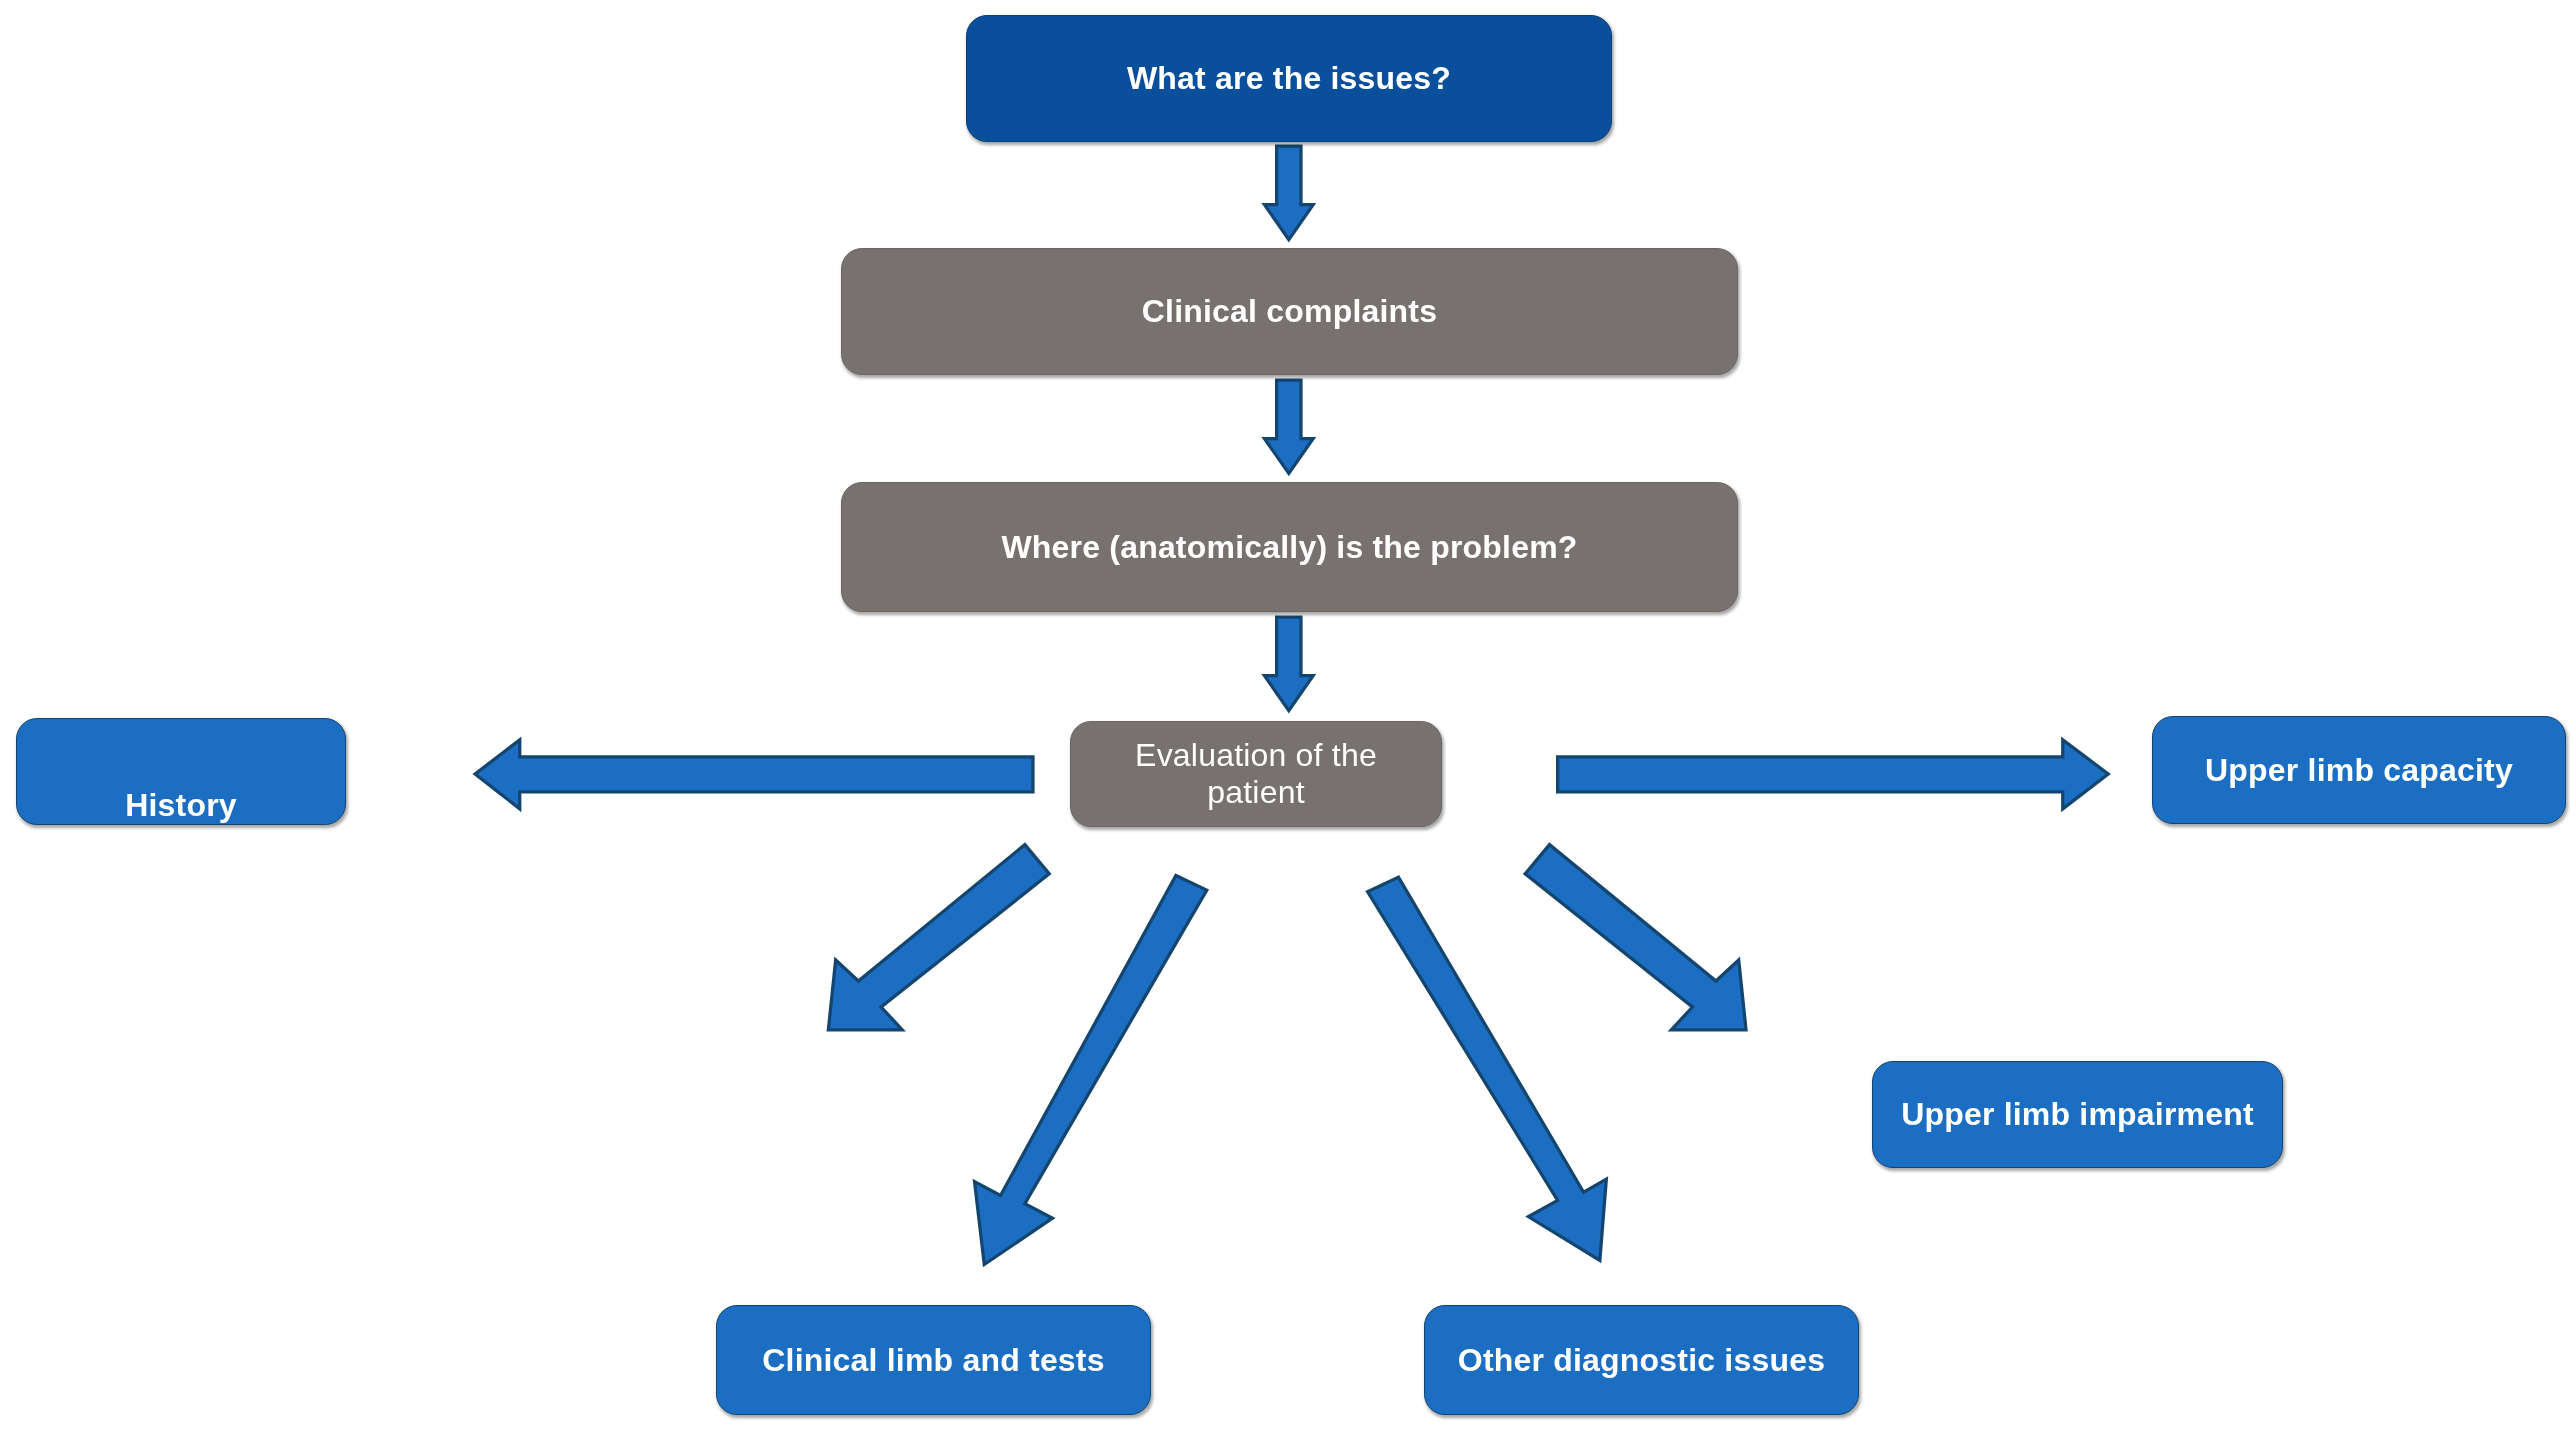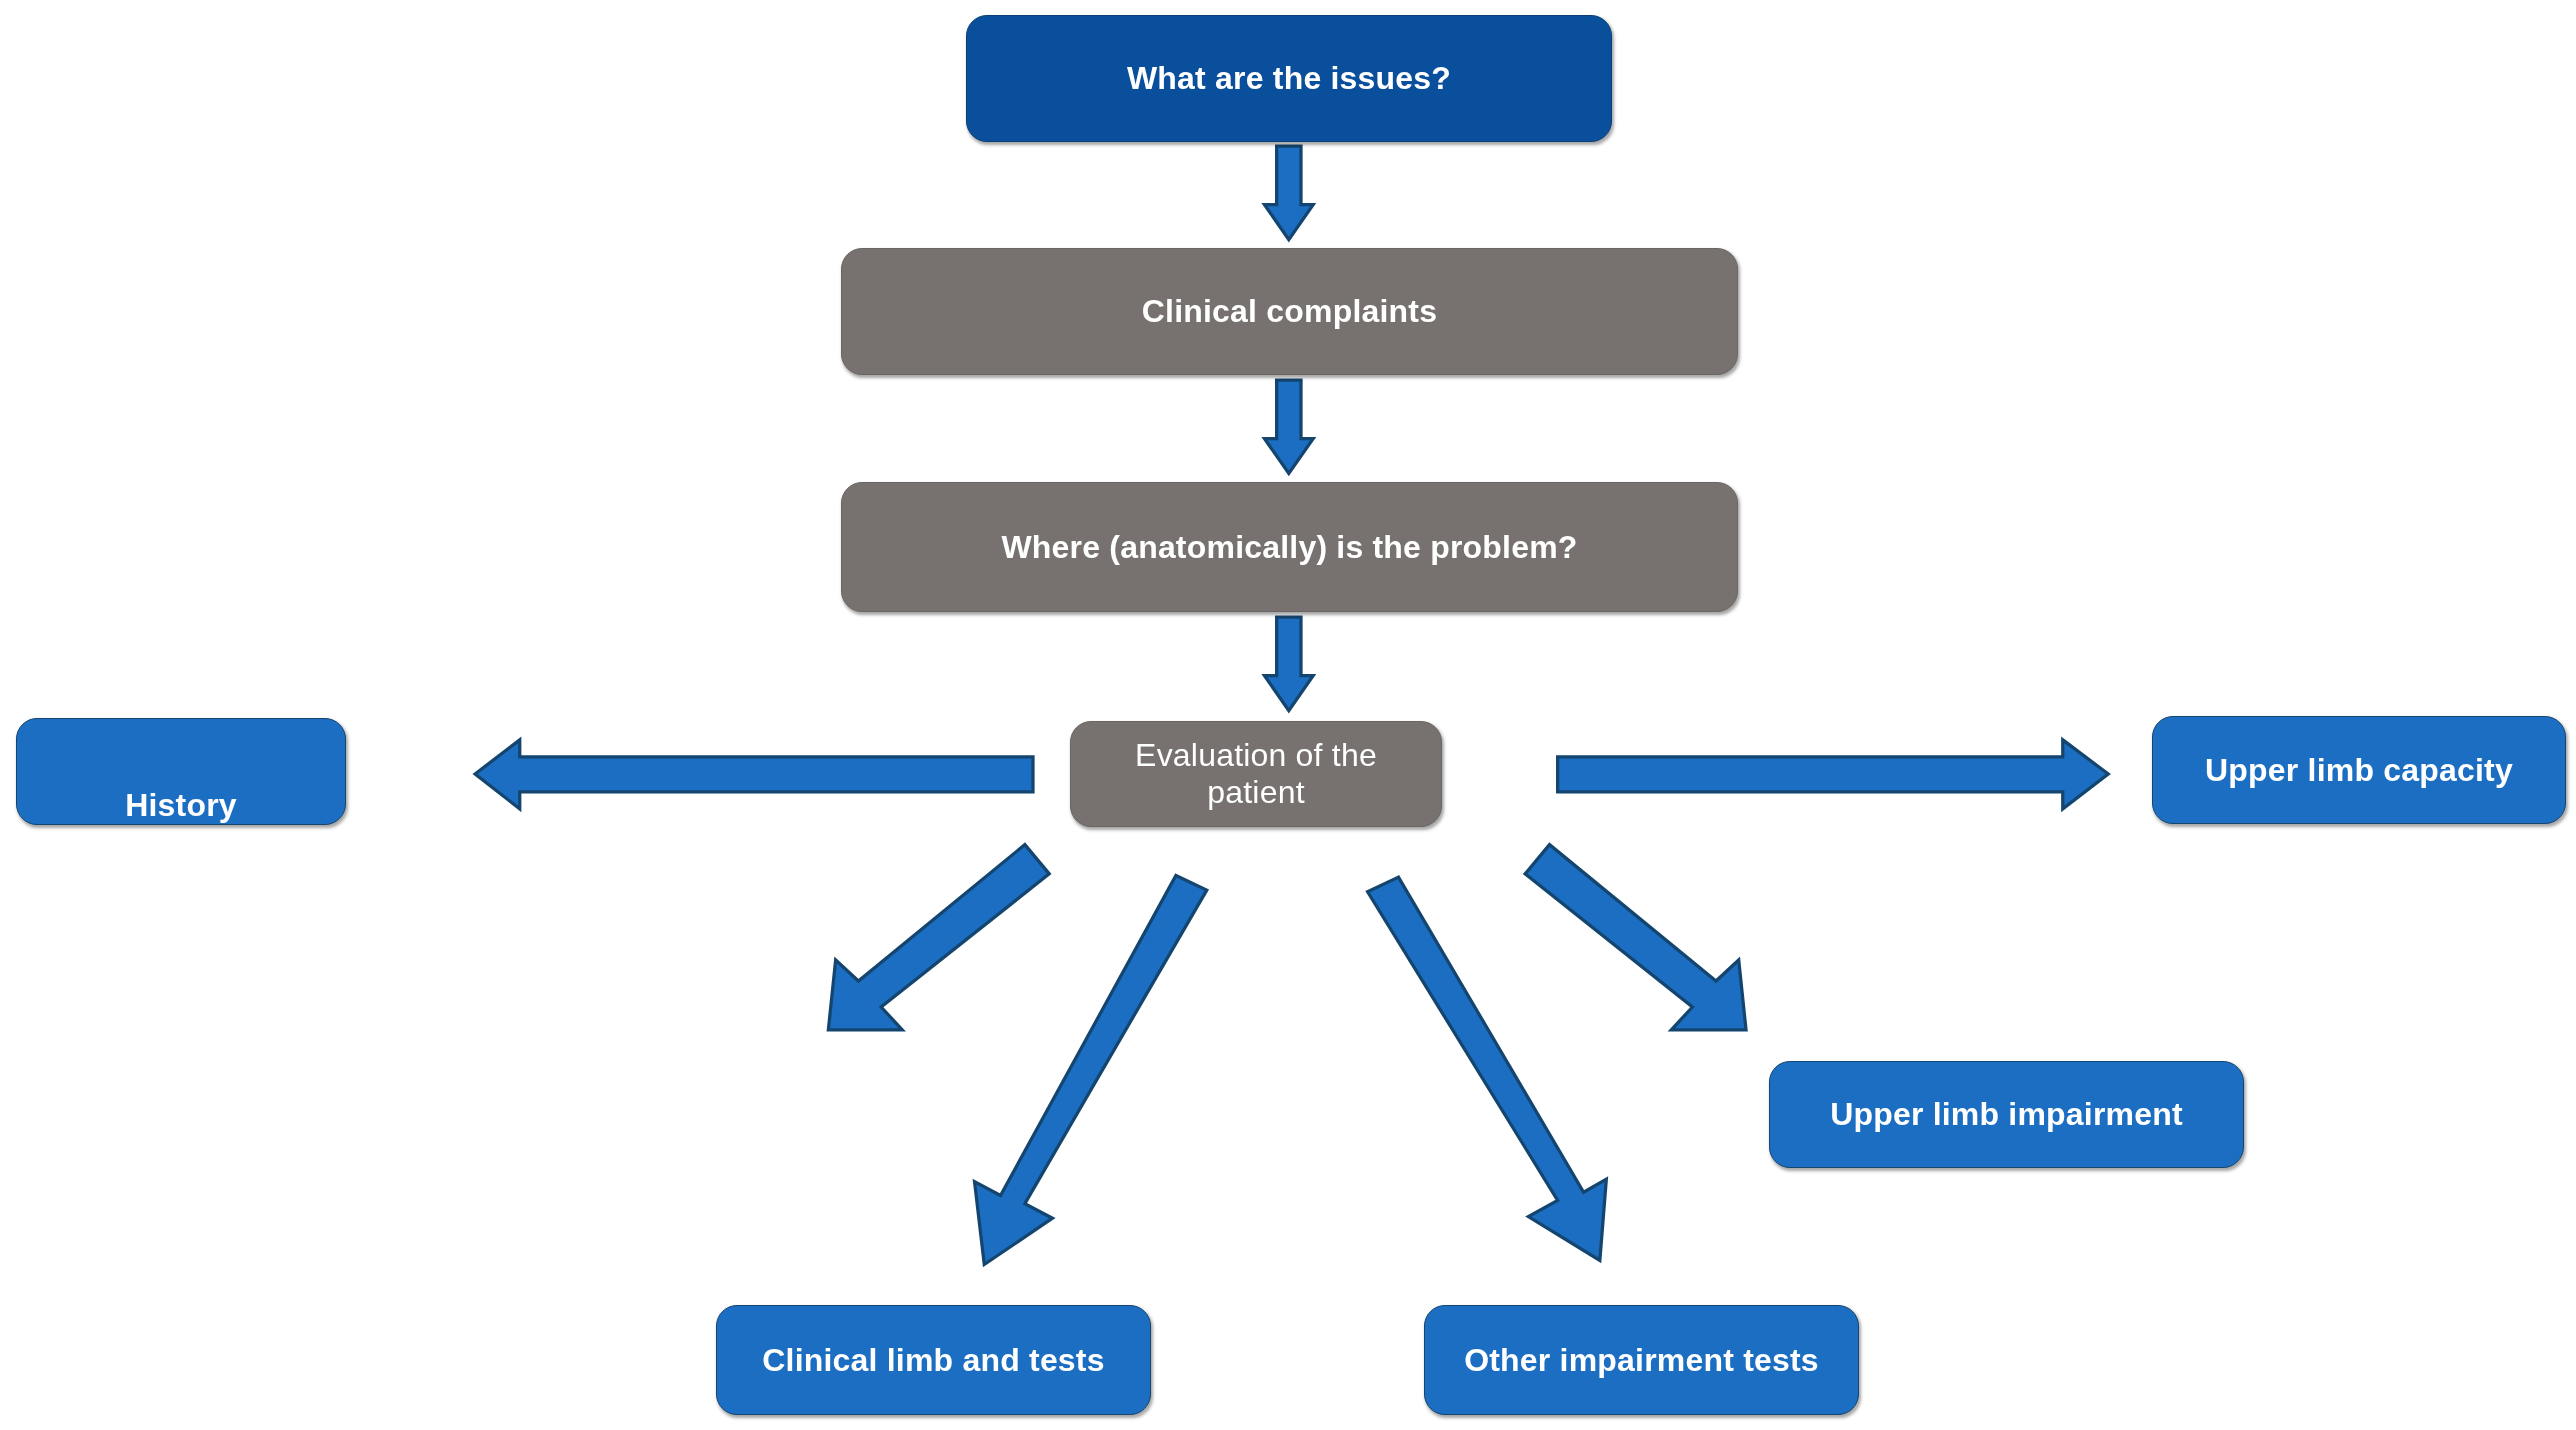--- a/index.html
+++ b/index.html
@@ -113,26 +113,26 @@
 
   <div class="node mid-blue" style="left:16px; top:718px; width:330px; height:107px;align-items:flex-end;">
     <span class="label">History</span>
   </div>
 
   <div class="node mid-blue" style="left:2152px; top:716px; width:414px; height:108px;justify-content:center;">
     <span class="label">Upper limb capacity</span>
   </div>
 
 
-  <div class="node mid-blue" style="left:1769px; top:1061px; width:475px; height:107px;">
+  <div class="node mid-blue" style="left:1872px; top:1061px; width:411px; height:107px;">
     <span class="label">Upper limb impairment</span>
   </div>
 
   <div class="node mid-blue" style="left:716px; top:1305px; width:435px; height:110px;">
     <span class="label">Clinical limb and tests</span>
   </div>
 
   <div class="node mid-blue" style="left:1424px; top:1305px; width:435px; height:110px;">
-    <span class="label">Other impairment tests</span>
+    <span class="label">Other diagnostic issues</span>
   </div>
 
 </div>
 
 
 </body></html>

